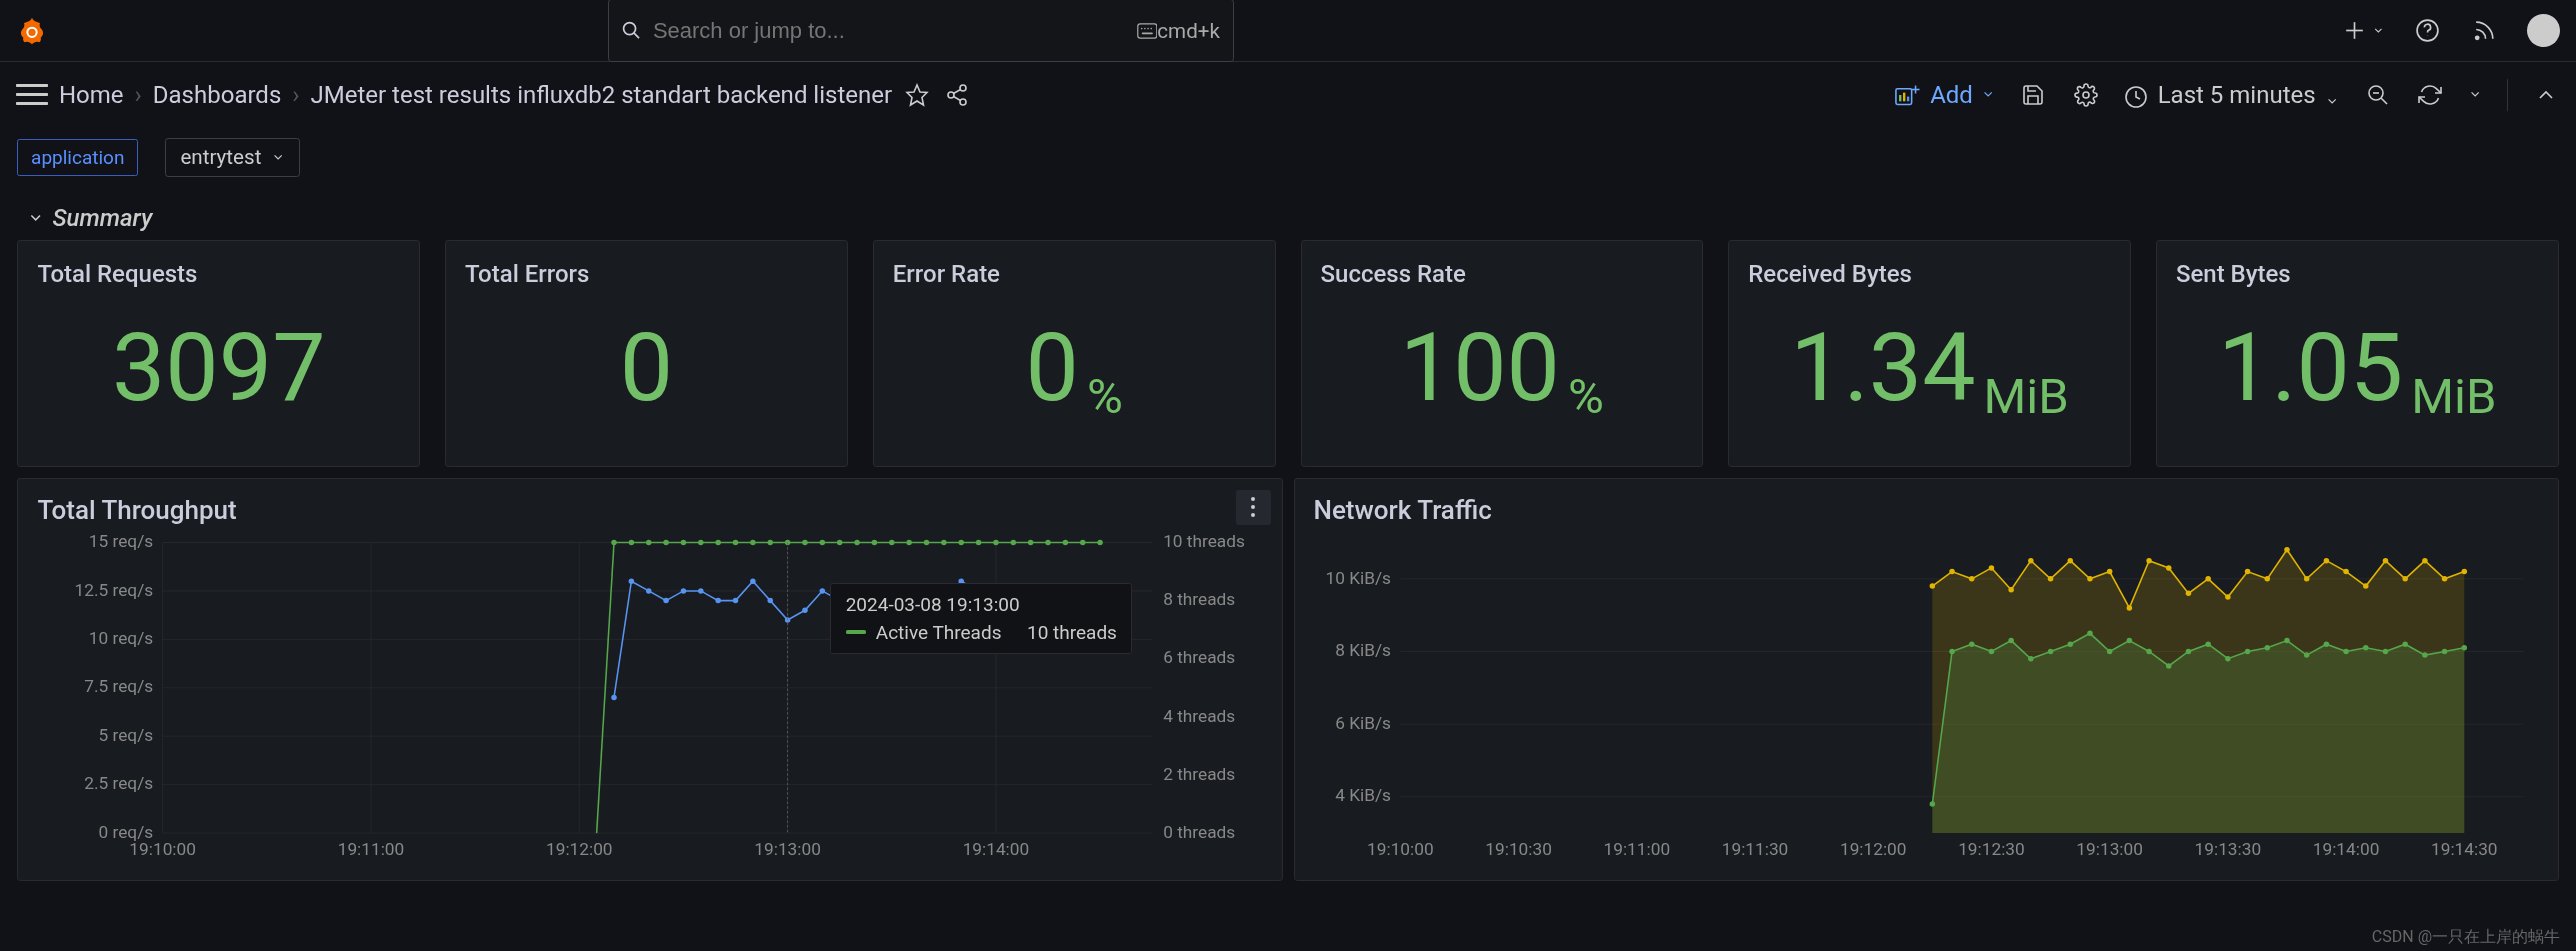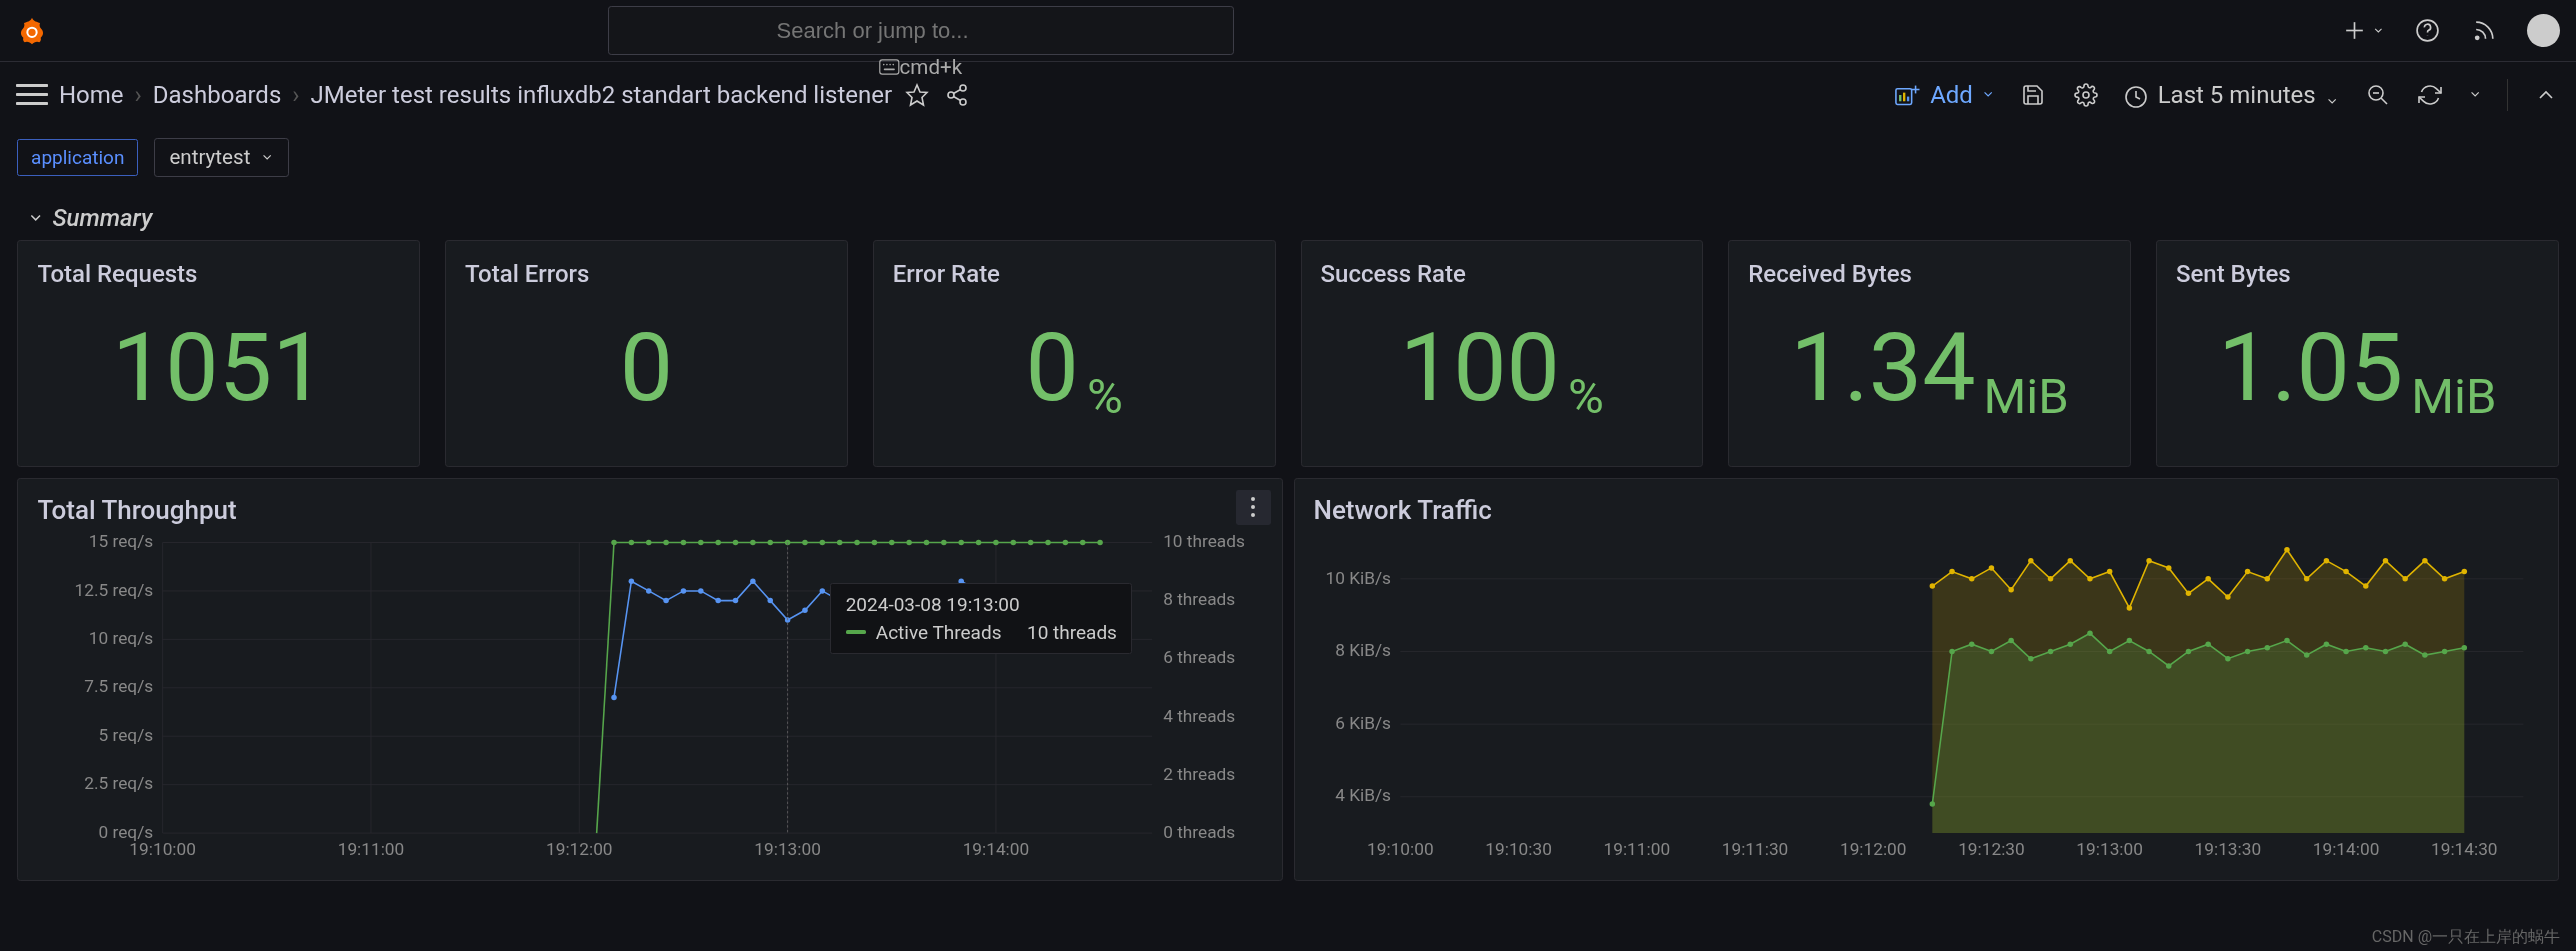--- a/index.html
+++ b/index.html
@@ -26,27 +26,26 @@
 }
 .logo svg { width: 100%; height: 100%; }
 .search-wrap {
   margin-left: auto;
   margin-right: auto;
 }
 .search {
   display: flex;
   align-items: center;
   width: 626px;
-  height: 49px;
+  height: 63px;
   background: #141519;
   border: 0.8px solid #3d3d47;
   border-radius: 3.2px;
   padding: 0 12.7px;
   gap: 11px;
-  flex-direction: column;
 }
 .search input {
   flex: 1;
   background: transparent;
   border: none;
   outline: none;
   color: #777;
   font-size: 22px;
 }
 .search-icon { width: 20.6px; height: 20.6px; stroke: #ccc; }
@@ -78,21 +77,21 @@
 .time-btn {
   display: flex; align-items: flex-end; gap: 9.5px;
   color: #ccc; font-size: 24px; cursor: pointer;
 }
 .small-icon svg { width: 24px; height: 24px; stroke: #ccc; fill: none; stroke-width: 1.6; }
 
 .filterbar {
   display: flex;
   align-items: center;
   padding: 11px 17.4px;
-  gap: 16px;
+  gap: 27px;
 }
 .tag {
   border: 0.8px solid #3b5fbd;
   color: #5a8fff;
   padding: 6.3px 12.7px;
   border-radius: 2.4px;
   font-size: 19px;
 }
 .select {
   display: flex; align-items: center; gap: 9.5px;
@@ -371,21 +370,21 @@
   <svg viewBox="0 0 24 24">
       <polyline points="6 9 12 15 18 9" stroke-width="2"></polyline>
     </svg>
   <span>Summary</span>
 </div>
 
 <div class="stats-row">
   <div class="stat-card">
     <div class="stat-title">Total Requests</div>
     <div class="stat-value-wrap">
-        <span class="stat-value">1051</span>
+        <span class="stat-value">3097</span>
       </div>
   </div>
   <div class="stat-card">
     <div class="stat-title">Total Errors</div>
     <div class="stat-value-wrap">
         <span class="stat-value">0</span>
       </div>
   </div>
   <div class="stat-card">
     <div class="stat-title">Error Rate</div>

